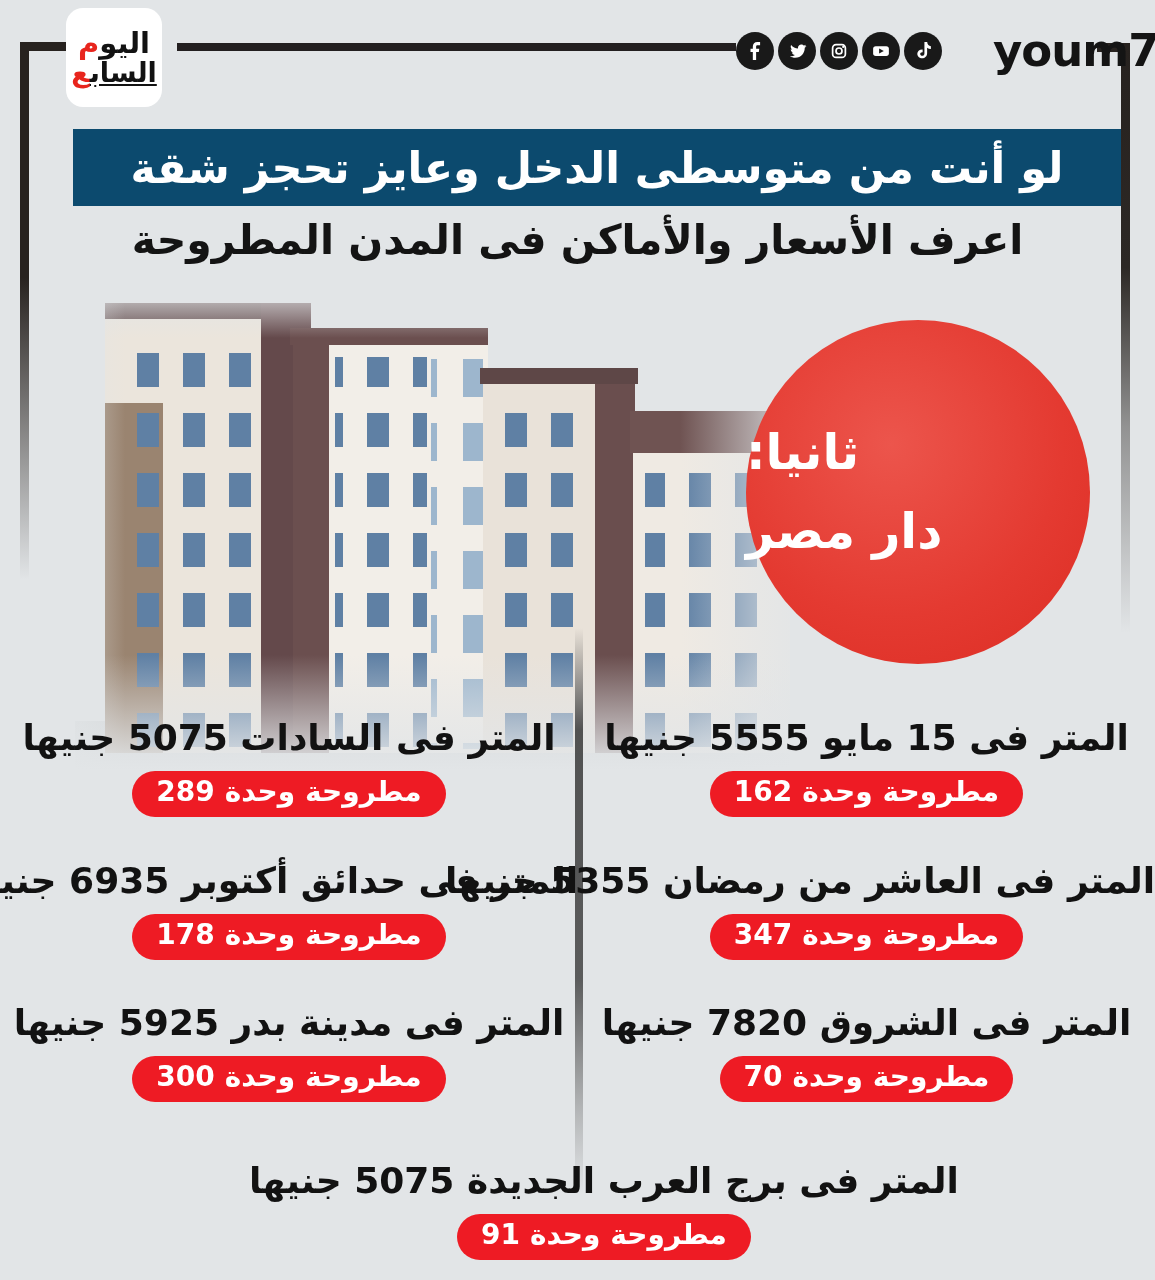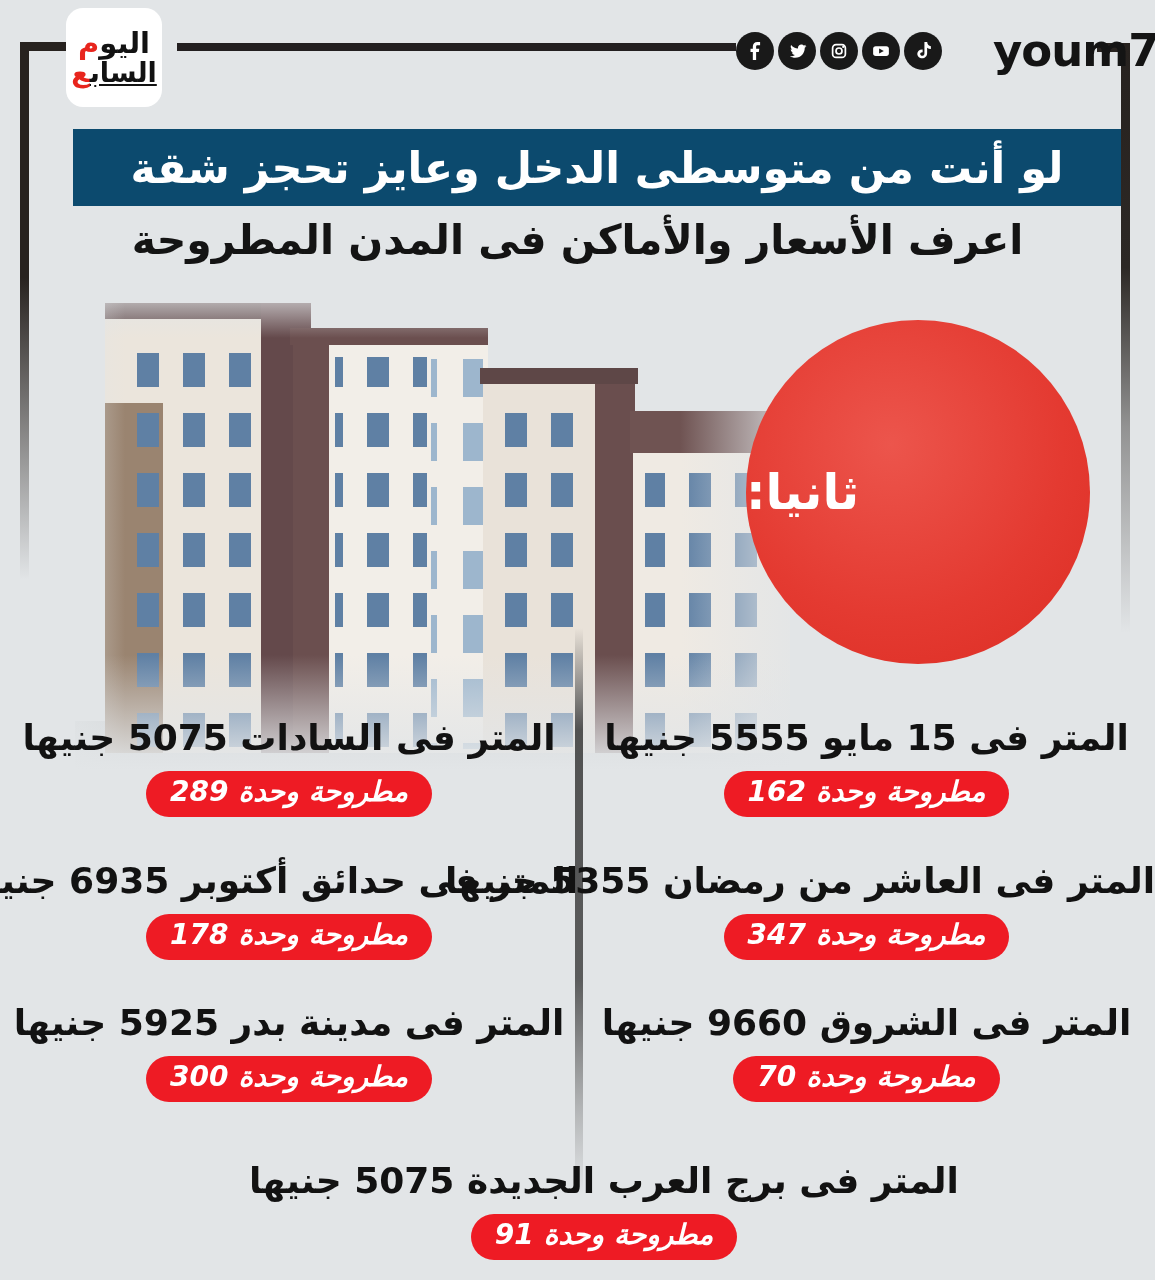--- a/index.html
+++ b/index.html
@@ -59,21 +59,21 @@
   .divider-v{position:absolute;left:575px;top:628px;width:8px;height:565px;
              background:linear-gradient(to bottom,rgba(45,45,45,0) 0%,rgba(45,45,45,.8) 18%,
                         rgba(45,45,45,.75) 62%,rgba(90,90,90,.35) 85%,rgba(120,120,120,0) 100%);}
   
   .listing{position:absolute;text-align:center;}
   .ltitle{direction:rtl;font-weight:bold;font-size:36px;line-height:52px;color:#121212;
           white-space:nowrap;}
   .pill-wrap{margin-top:7px;}
   .pill{display:inline-flex;direction:ltr;align-items:center;gap:10px;background:#ee1b24;
         color:#ffffff;font-weight:bold;font-size:28px;padding:4px 24px 9px 24px;
-        border-radius:25px;white-space:nowrap;font-style:italic;}
+        border-radius:25px;white-space:nowrap;}
   .p1{left:578px;top:712px;width:577px;}
   .p2{left:0px;  top:712px;width:578px;}
   .p3{left:578px;top:855px;width:577px;}
   .p4{left:0px;  top:855px;width:578px;}
   .p5{left:578px;top:997px;width:577px;}
   .p6{left:0px;  top:997px;width:578px;}
   .p7{left:0px;  top:1155px;width:1028px;}
   .p7 .inner{transform:translateX(90px);}
 </style>
 </head>
@@ -163,20 +163,21 @@
       <rect x="610" y="182" width="134" height="284" fill="url(#winA)"></rect>
     </svg>
     <div class="fade ft"></div>
     <div class="fade fl"></div>
     <div class="fade fr"></div>
     <div class="fade fb"></div>
   </div>
 
   <div class="badge">
     <div>ثانيا:</div>
+    <div>دار مصر</div>
   </div>
 
   <div class="divider-v"></div>
 
   <div class="listing p1">
     <div class="ltitle">المتر فى 15 مايو 5555 جنيها</div>
     <div class="pill-wrap"><span class="pill">
           <span>162</span>
           <span>وحدة</span>
           <span>مطروحة</span>
@@ -204,21 +205,21 @@
   <div class="listing p4">
     <div class="ltitle">المتر فى حدائق أكتوبر 6935 جنيها</div>
     <div class="pill-wrap"><span class="pill">
           <span>178</span>
           <span>وحدة</span>
           <span>مطروحة</span>
         </span></div>
   </div>
 
   <div class="listing p5">
-    <div class="ltitle">المتر فى الشروق 9660 جنيها</div>
+    <div class="ltitle">المتر فى الشروق 7820 جنيها</div>
     <div class="pill-wrap"><span class="pill">
           <span>70</span>
           <span>وحدة</span>
           <span>مطروحة</span>
         </span></div>
   </div>
 
   <div class="listing p6">
     <div class="ltitle">المتر فى مدينة بدر 5925 جنيها</div>
     <div class="pill-wrap"><span class="pill">

